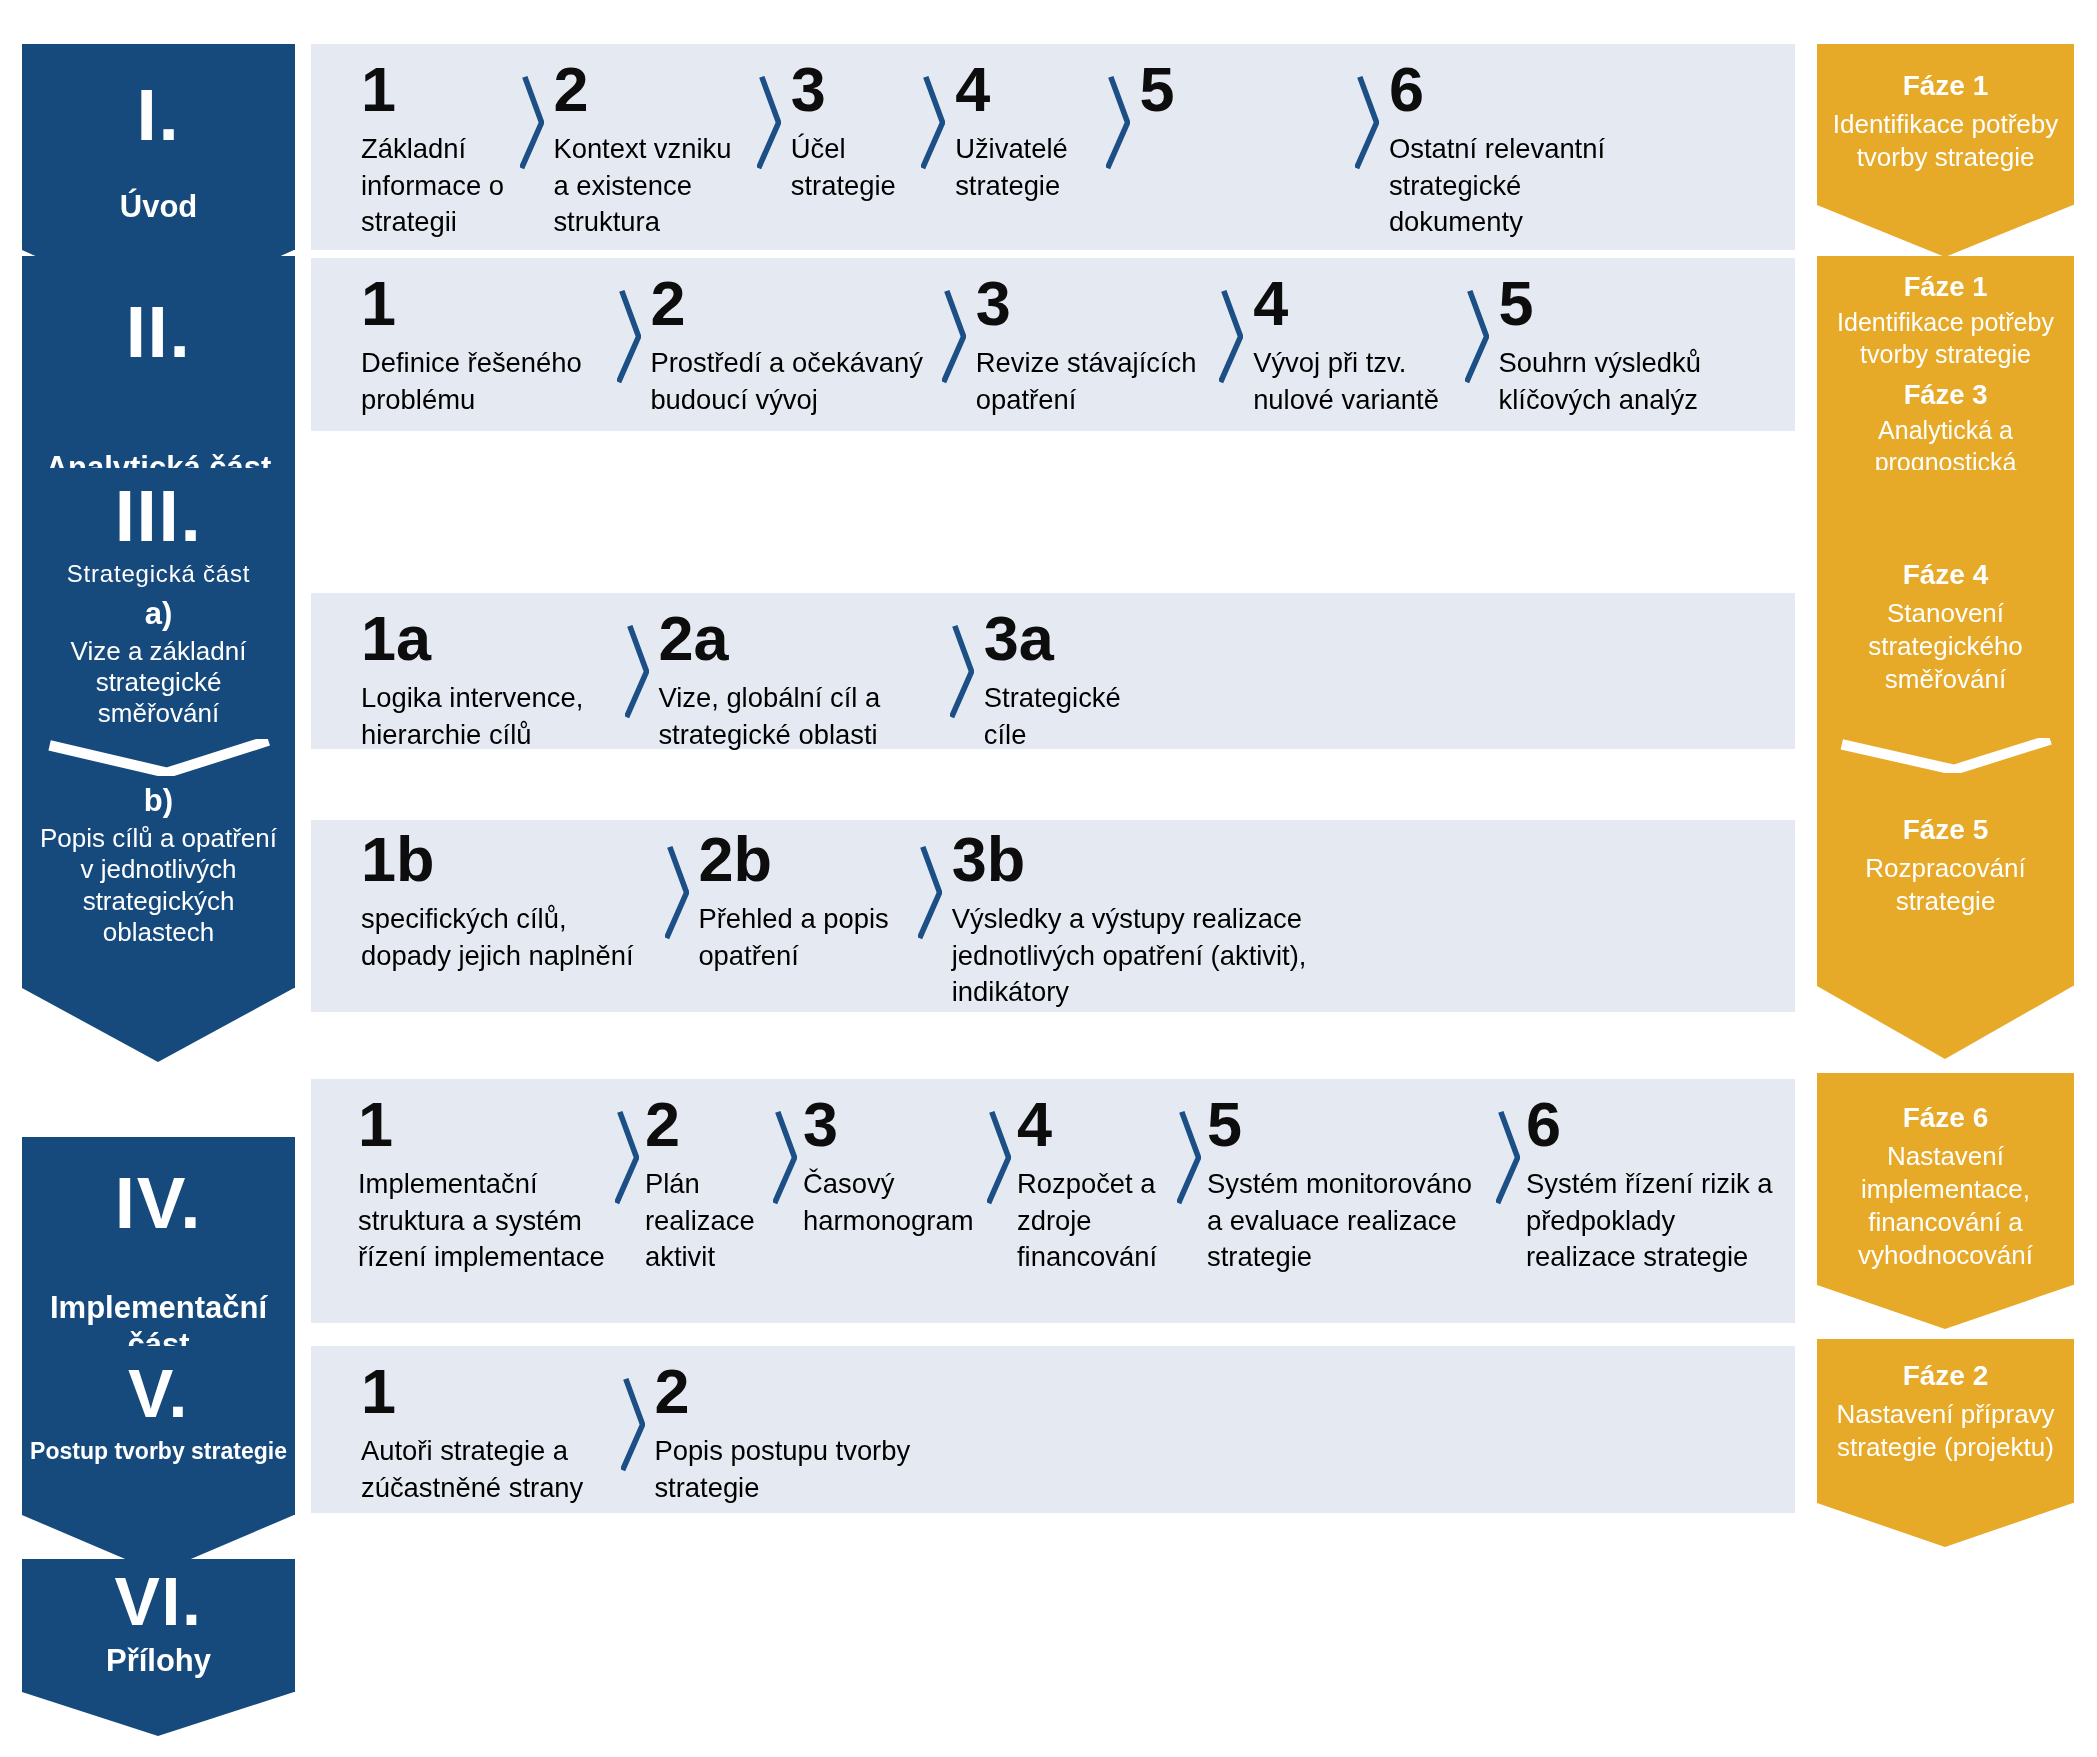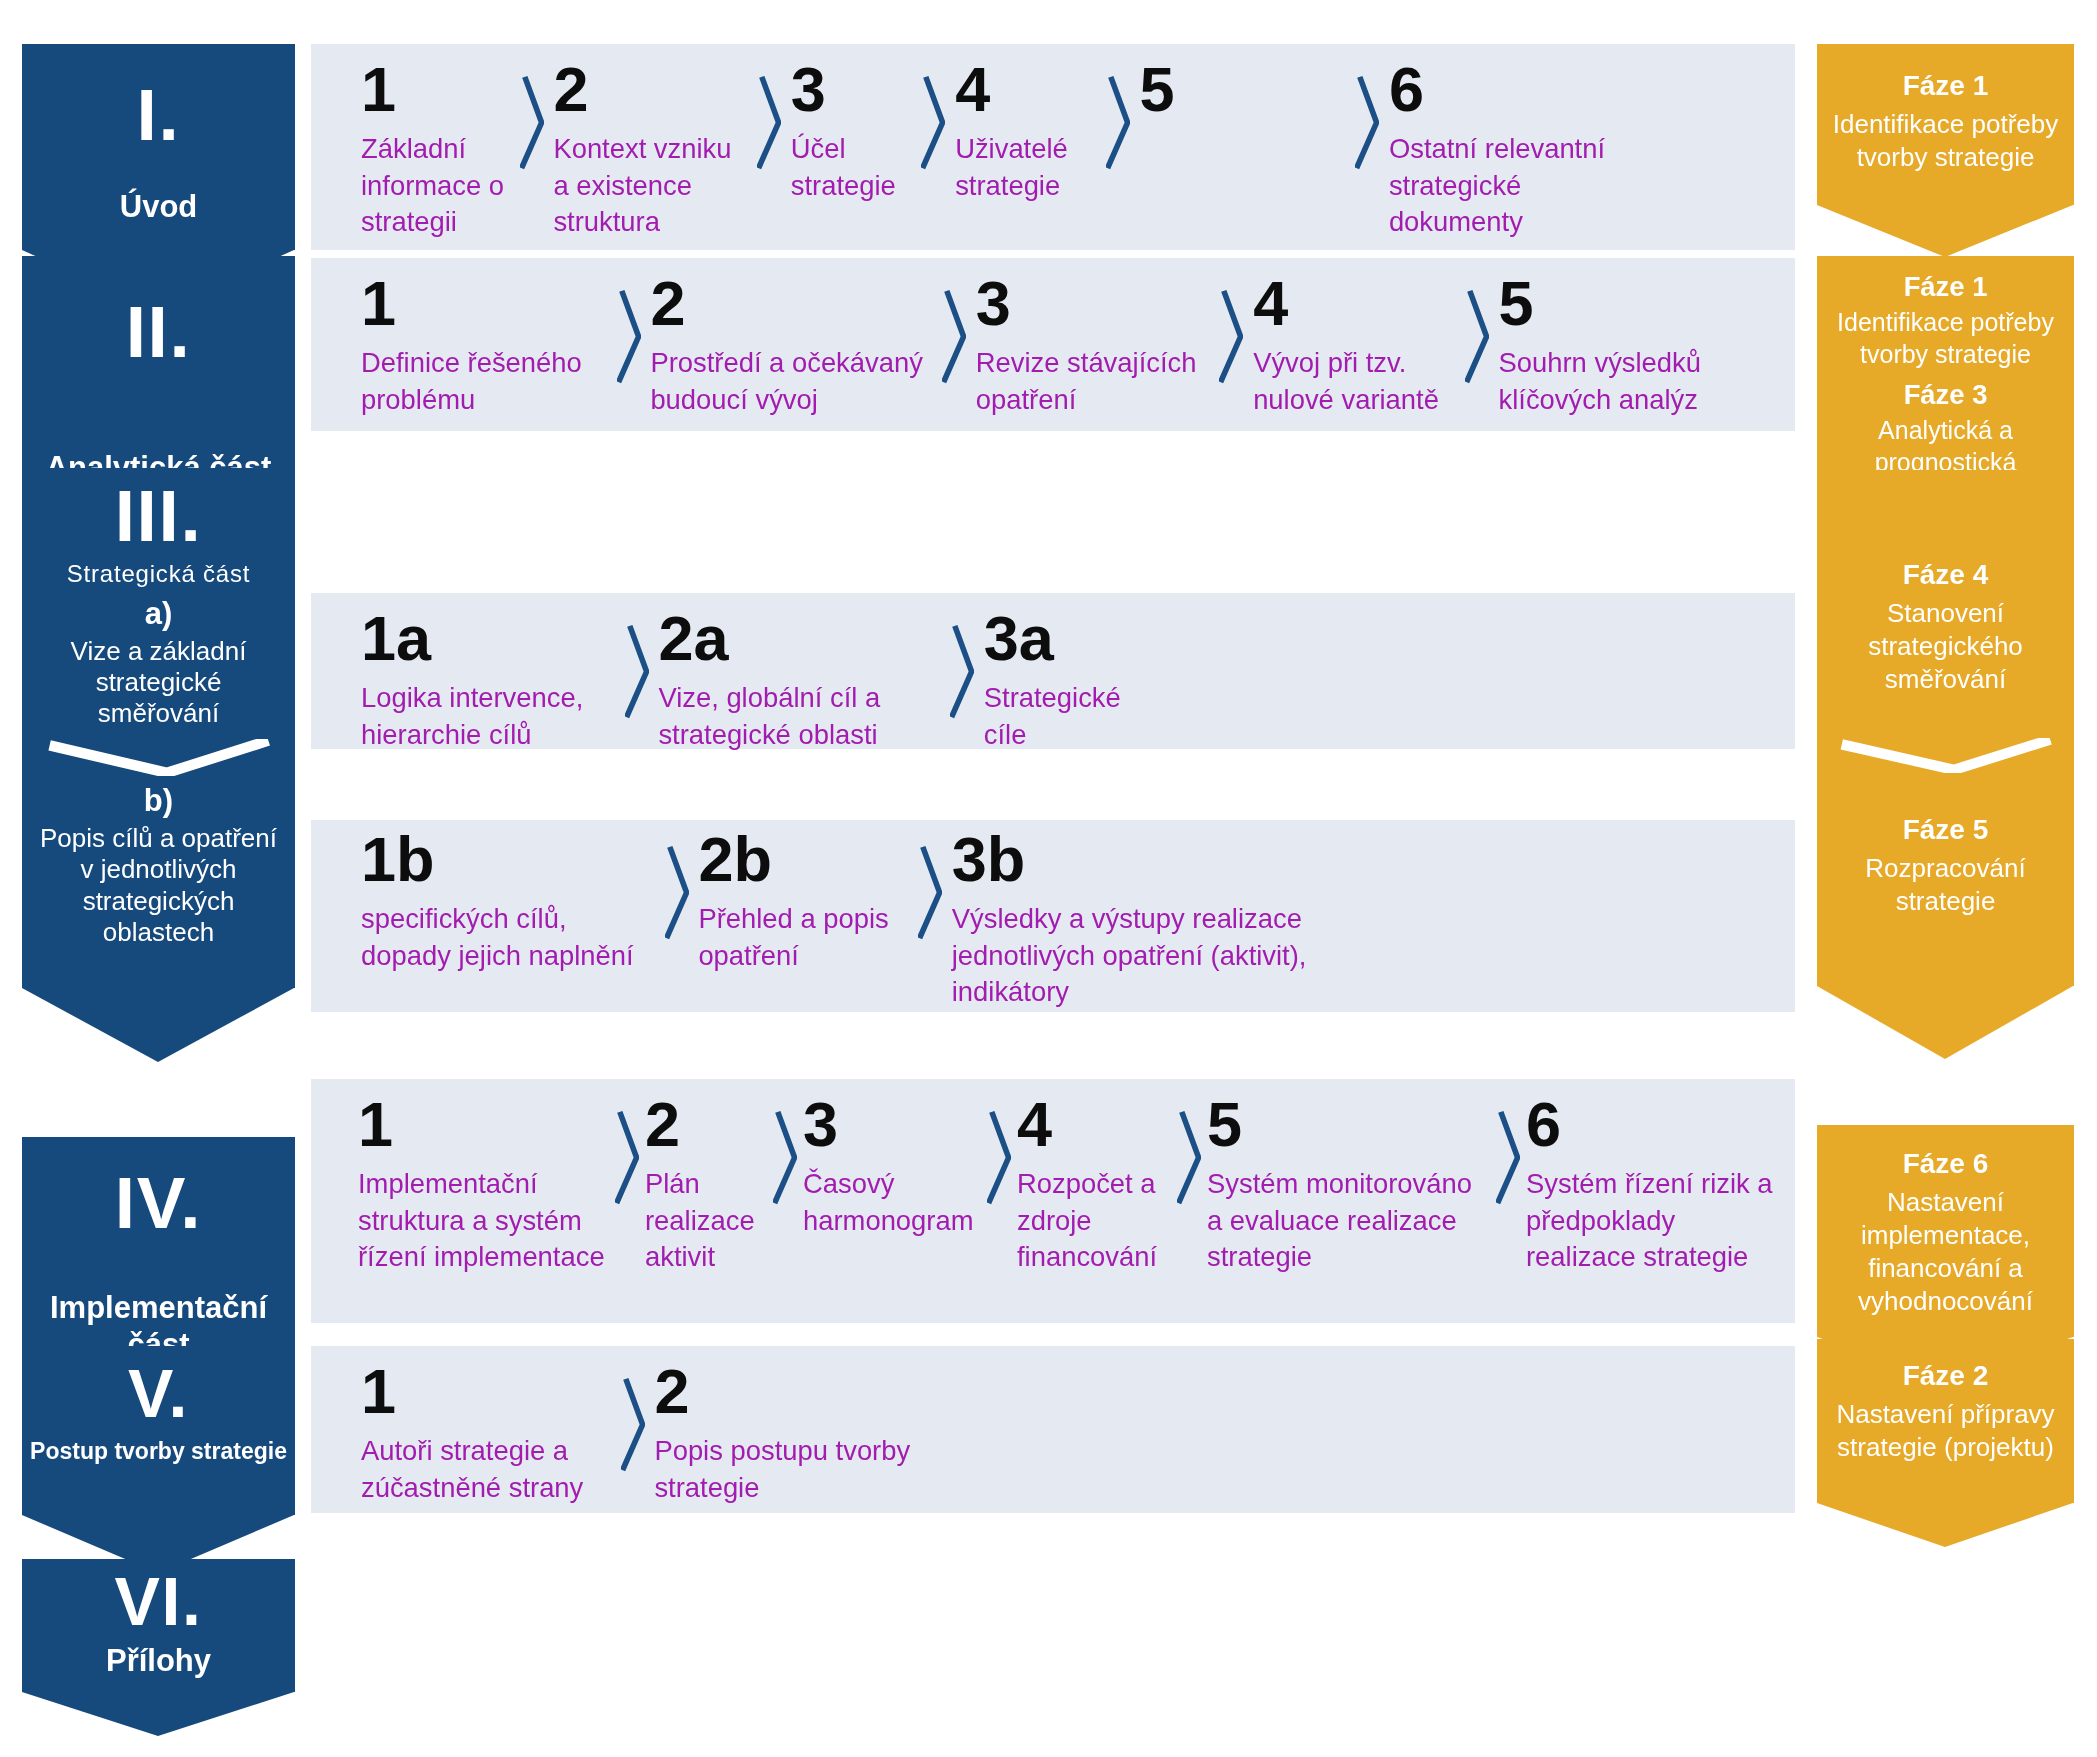--- a/index.html
+++ b/index.html
@@ -16,21 +16,21 @@
   
   .b3title{margin-top:8px;font-size:24px;font-weight:400;letter-spacing:0.8px;}
   .b3label{margin-top:7.3px;font-size:31px;font-weight:700;}
   .b3body{margin-top:4px;font-size:26px;line-height:1.2;padding:0 11.3px;}
   .divider{display:block;margin:9.7px auto 0 auto;}
 
   
   .band{position:absolute;left:311px;width:1484px;background:#E5EAF2;display:flex;align-items:flex-start;box-sizing:border-box;padding:16px 0 0 50px;}
   .item{flex:0 0 auto;}
   .num{font-size:63px;font-weight:700;line-height:0.95;color:#0d0d0d;}
-  .txt{margin-top:11.3px;font-size:27.4px;line-height:1.33;color:#a21caf;}
+  .txt{margin-top:11.3px;font-size:27.4px;line-height:1.33;color:#000000;}
   .sep{flex:0 0 auto;margin:14.5px 9.7px 0 9.7px;}
   .sep polyline{stroke:#1B4F85;stroke-width:7;fill:none;}
 
   
   .gbanner{position:absolute;left:1817px;width:257px;background:#E6A928;color:#fff;text-align:center;box-sizing:border-box;}
   .glabel{font-size:28px;font-weight:700;line-height:1.3;}
   .gtext{margin-top:3.2px;font-size:26px;line-height:1.28;padding:0 4.8px;}
   .g-small .glabel{font-size:27.4px;}
   .g-small .gtext{font-size:25px;margin-top:1.6px;}
   .wchev polyline{stroke:#ffffff;stroke-width:13;fill:none;}
@@ -275,21 +275,21 @@
     <div class="glabel">Fáze 4</div>
     <div class="gtext">Stanovení strategického směřování</div>
     <svg class="divider wchev" style="margin-top:42px" width="218" height="35" viewBox="0 0 270 44">
       <polyline points="4,8 145,40 266,2"></polyline>
     </svg>
     <div class="glabel" style="margin-top:39px">Fáze 5</div>
     <div class="gtext">Rozpracování strategie</div>
     <div class="gtip" style="border-top-width:73px"></div>
   </div>
 
-  <div class="gbanner" style="top:1125px;height:212px;padding-top:21px">
+  <div class="gbanner" style="top:1073px;height:212px;padding-top:27px">
     <div class="glabel">Fáze 6</div>
     <div class="gtext">Nastavení implementace, financování a vyhodnocování</div>
     <div class="gtip" style="border-top-width:44px"></div>
   </div>
 
   <div class="gbanner" style="top:1339px;height:164px;padding-top:19.4px">
     <div class="glabel">Fáze 2</div>
     <div class="gtext">Nastavení přípravy strategie (projektu)</div>
     <div class="gtip" style="border-top-width:44px"></div>
   </div>

